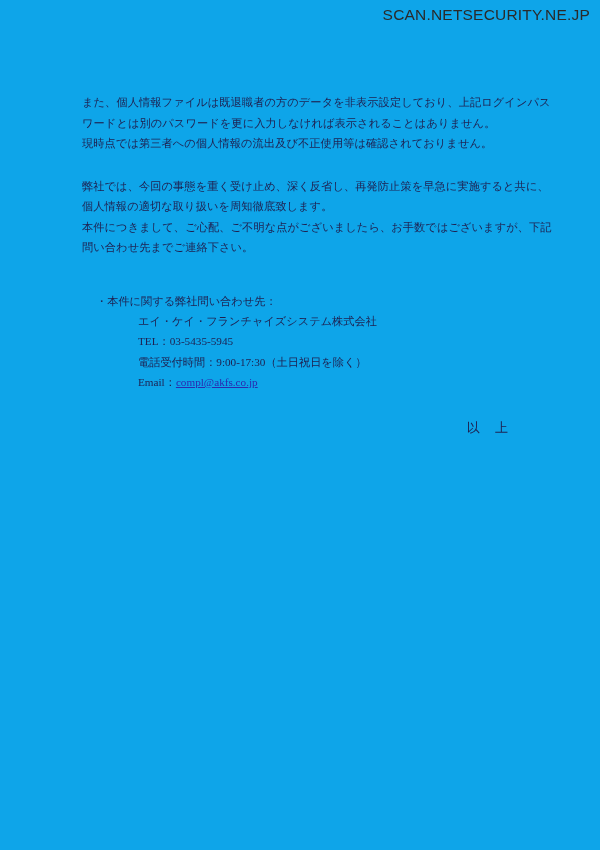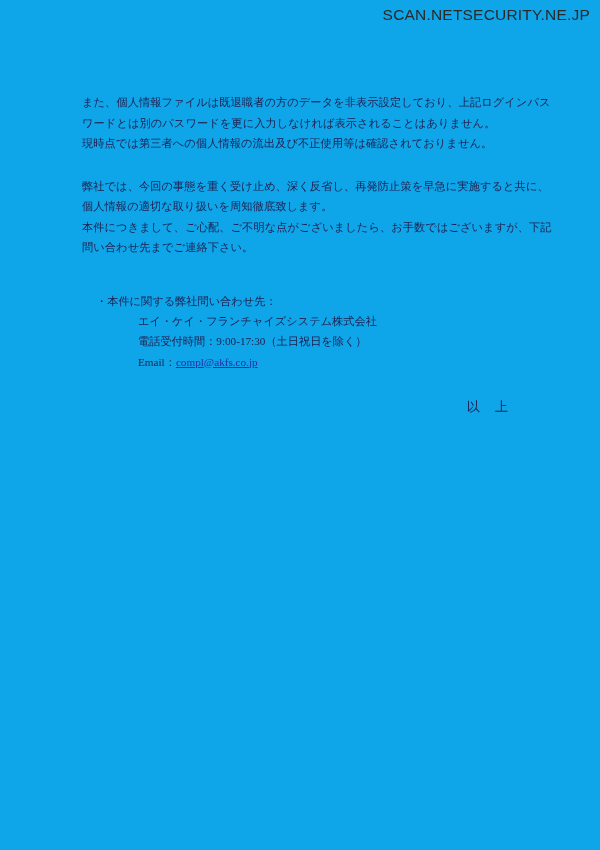--- a/index.html
+++ b/index.html
@@ -108,20 +108,21 @@
       <span class="line">弊社では、今回の事態を重く受け止め、深く反省し、再発防止策を早急に実施すると共に、</span>
       <span class="line">個人情報の適切な取り扱いを周知徹底致します。</span>
       <span class="line">本件につきまして、ご心配、ご不明な点がございましたら、お手数ではございますが、下記</span>
       <span class="line">問い合わせ先までご連絡下さい。</span>
     </div>
 
     <div class="contact-block">
       <div class="contact-head">・本件に関する弊社問い合わせ先：</div>
       <div class="contact-lines">
         <div class="contact-line">エイ・ケイ・フランチャイズシステム株式会社</div>
+        <div class="contact-line">TEL：03-5435-5945</div>
         <div class="contact-line">電話受付時間：9:00-17:30（土日祝日を除く）</div>
         <div class="email-row">
           <span>Email：</span><a class="email-link" href="#">compl@akfs.co.jp</a>
         </div>
       </div>
     </div>
 
     <div class="closing">以 上</div>
 
   </div>

